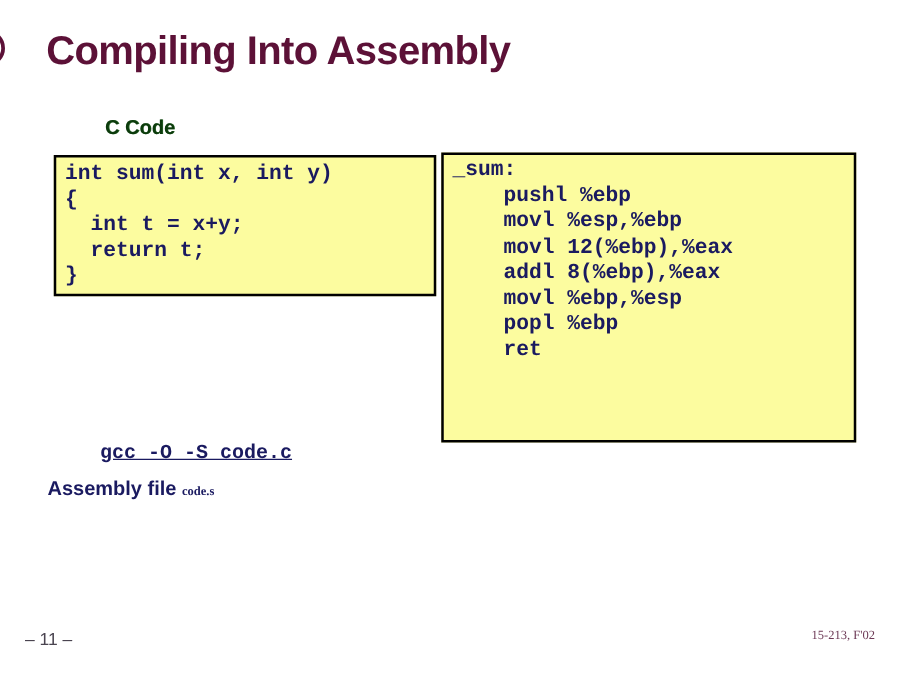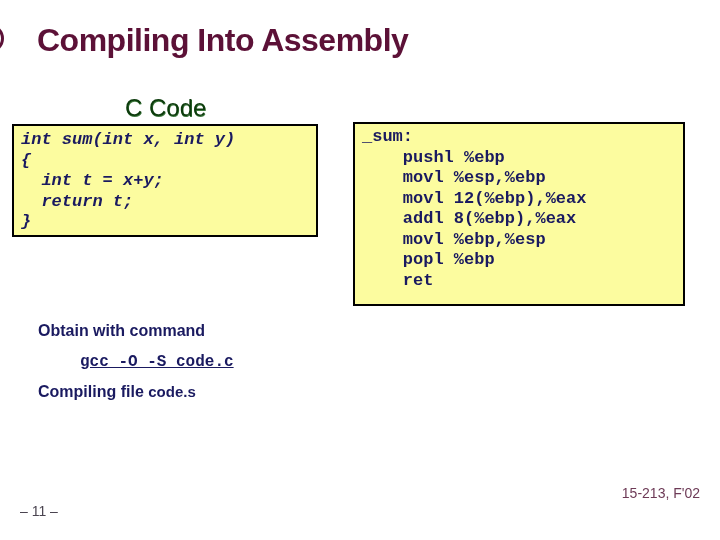--- a/index.html
+++ b/index.html
@@ -35,37 +35,36 @@
     left: 37px; top: 22px;
     font-size: 32px;
     font-weight: bold;
     letter-spacing: -0.5px;
     color: var(--title-maroon);
     white-space: nowrap;
   }
 
   .col-heading {
     position: absolute;
-    font-size: 24px;
-    font-weight: normal;
+    font-size: 16px;
+    font-weight: bold;
     color: var(--heading-green);
     text-shadow: 0.5px 0.5px 0 #3f7a3f;
     white-space: nowrap;
-    margin-left: 41px;
   }
   .c-heading   { left: 84px;  top: 94px; }
   .asm-heading { left: 390px; top: 87px; }
 
   .code-box {
     position: absolute;
     background: var(--box-yellow);
     border: 2px solid var(--box-border);
   }
-  .c-box   { left: 12px;  top: 124px; width: 306px; height: 113px; padding: 4px 7px; font-style: italic; }
-  .asm-box { left: 353px; top: 122px; width: 332px; height: 184px; padding: 3px 7px; }
+  .c-box   { left: 43px;  top: 124px; width: 306px; height: 113px; padding: 4px 7px; }
+  .asm-box { left: 353px; top: 122px; width: 332px; height: 232px; padding: 3px 7px; }
 
   .code-text {
     font-family: "Liberation Mono", monospace;
     font-weight: bold;
     font-size: 17px;
     line-height: 20.5px;
     color: var(--code-navy);
     white-space: pre;
   }
 
@@ -89,38 +88,39 @@
   }
   .note-produces {
     position: absolute;
     left: 38px; top: 383px;
     font-size: 16px;
     font-weight: bold;
     color: var(--code-navy);
     white-space: nowrap;
   }
   .note-produces .filename {
-    font-family: Liberation Sans, sans-serif;
-    font-size: 15px;
+    font-family: Liberation Serif, serif;
+    font-size: 10px;
     font-weight: bold;
   }
 
   .footer-page {
     position: absolute;
     left: 20px; top: 503px;
     font-size: 14px;
     color: var(--footer-gray);
     white-space: nowrap;
   }
   .footer-course {
     position: absolute;
-    right: 20px; top: 485px;
-    font-size: 14px;
+    right: 20px; top: 503px;
+    font-size: 10px;
     color: var(--footer-maroon);
     white-space: nowrap;
+    font-family: Liberation Serif, serif;
   }
 </style>
 </head>
 <body>
 
 <div class="slide">
 
   <div class="corner-arc"></div>
 
   <h1 class="slide-title">Compiling Into Assembly</h1>
@@ -140,26 +140,25 @@
     <div class="code-text">_sum:
     pushl %ebp
     movl %esp,%ebp
     movl 12(%ebp),%eax
     addl 8(%ebp),%eax
     movl %ebp,%esp
     popl %ebp
     ret</div>
   </div>
 
-  <div class="note-obtain">Obtain with command</div>
 
   <div class="note-command">gcc -O -S code.c</div>
 
   <div class="note-produces">
-    <span>Compiling file</span>
+    <span>Assembly file</span>
     <span class="filename">code.s</span>
   </div>
 
   <div class="footer-page">– 11 –</div>
 
   <div class="footer-course">15-213, F'02</div>
 
 </div>
 
 </body></html>

